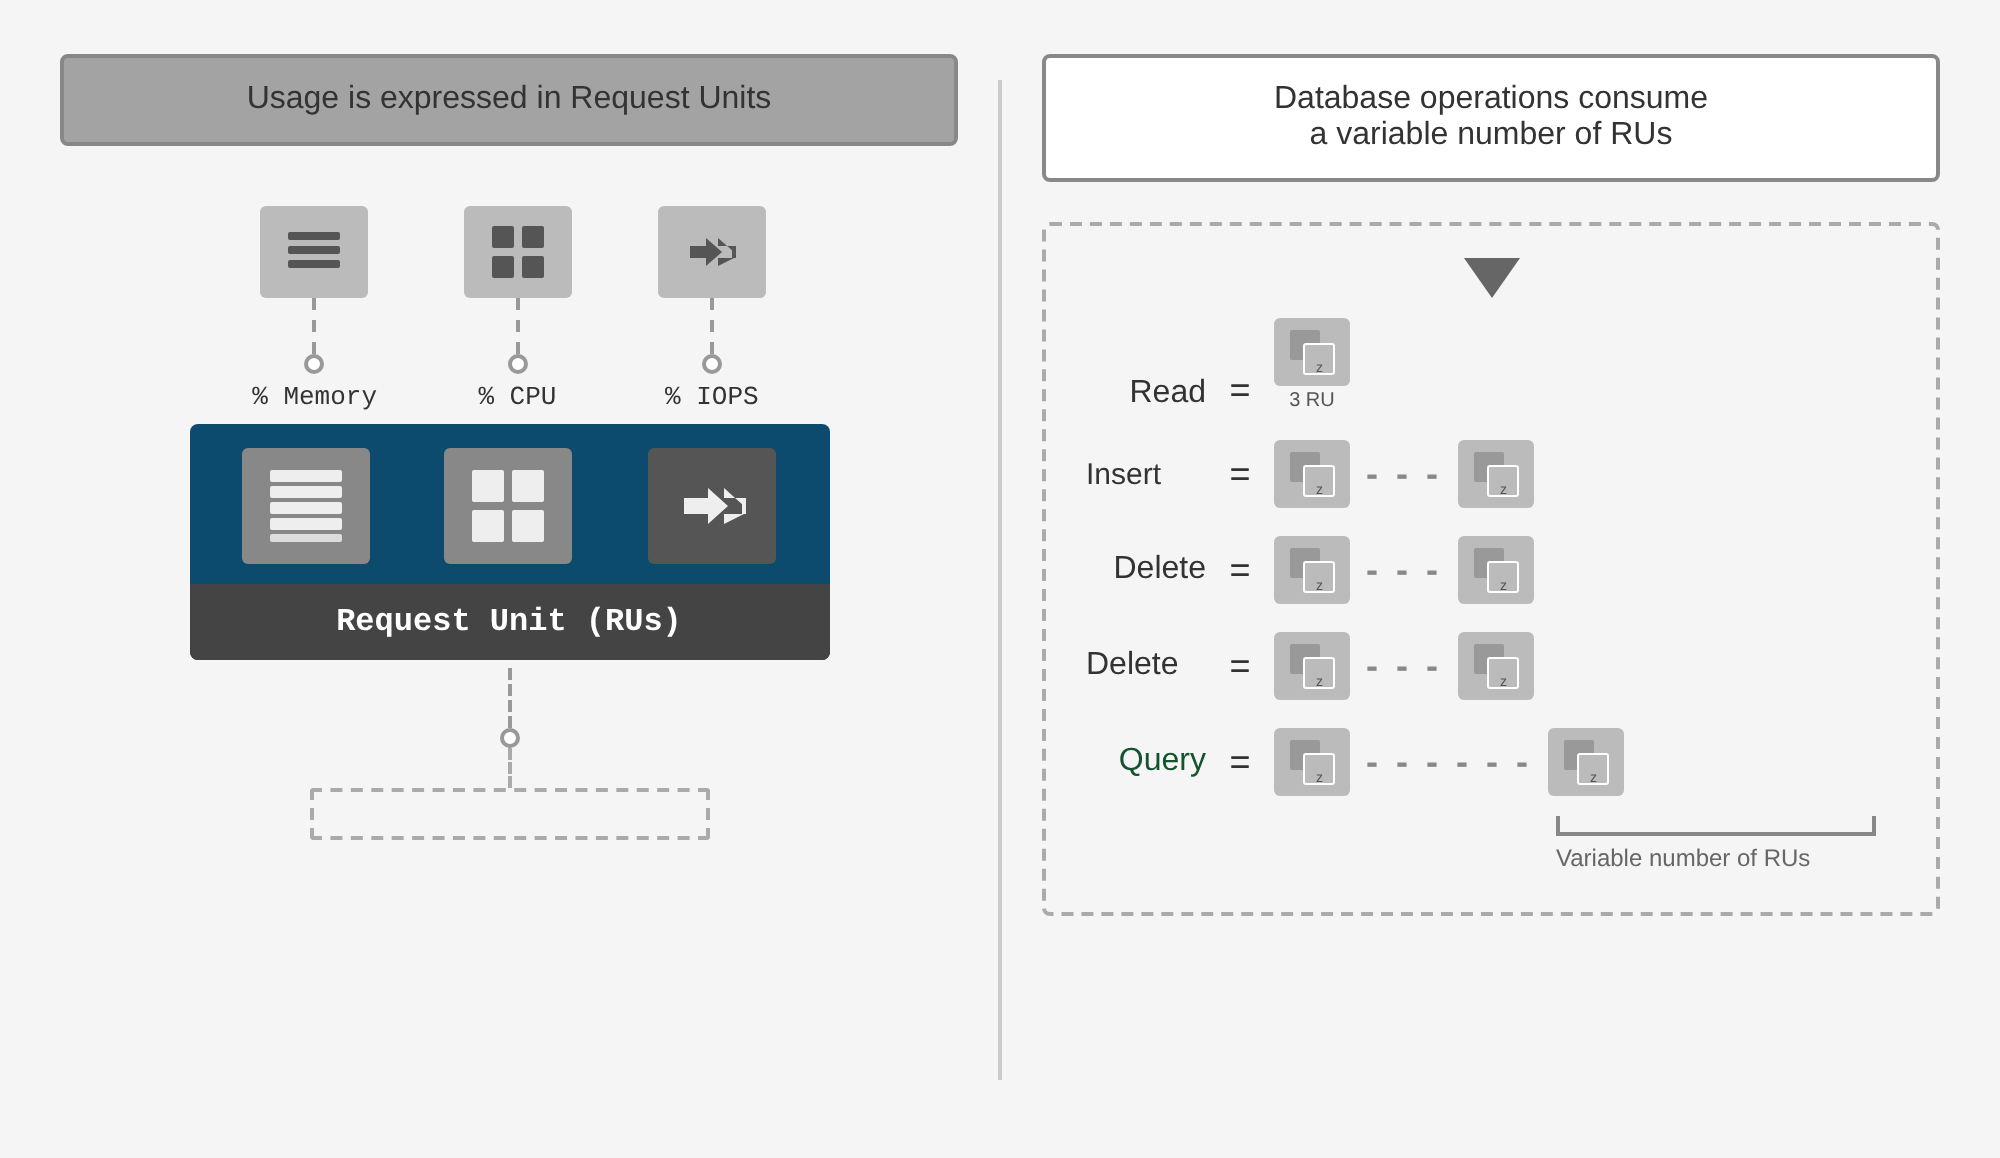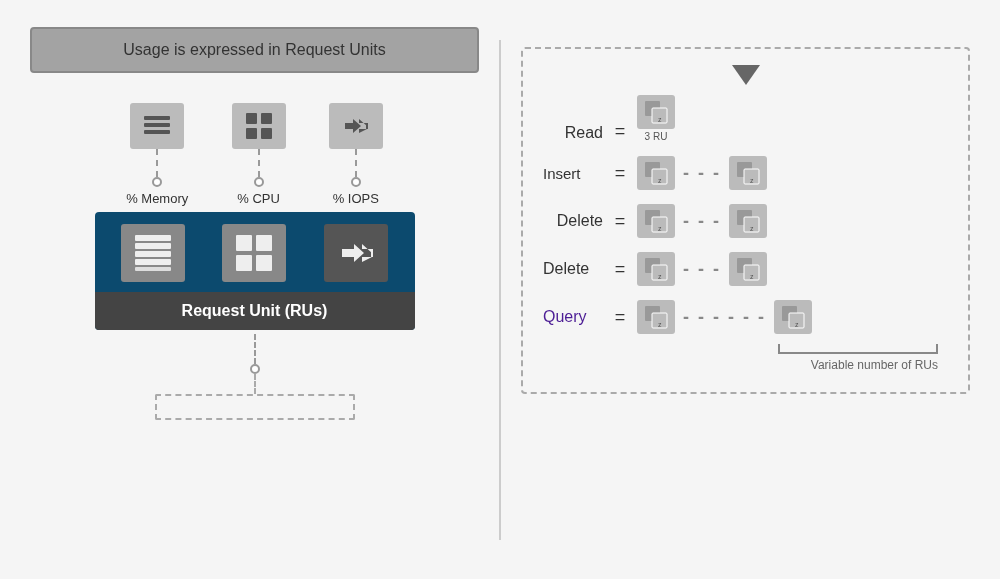--- a/index.html
+++ b/index.html
@@ -34,20 +34,21 @@
       text-align: center;
       font-size: 16px;
       color: #333;
       background: #a3a3a3;
       width: 100%;
     }
     .left-diagram {
       margin-top: 30px;
       width: 320px;
       position: relative;
+      font-family: Liberation Mono, monospace;
     }
     .icon-col {
       display: flex;
       flex-direction: column;
       align-items: center;
       position: relative;
     }
     .icon-box {
       width: 54px;
       height: 46px;
@@ -327,20 +328,24 @@
         <div class="connector-circle"></div>
         <div style="height:20px; border-left:2px dashed #aaa;"></div>
         <div style="border:2px dashed #aaa; width:200px; height:26px; border-radius:2px;"></div>
       </div>
     </div>
   </div>
 
   <div class="divider"></div>
 
   <div class="right-panel">
+    <div class="right-title-box">
+      <div>Database operations consume</div>
+      <div>a variable number of RUs</div>
+    </div>
 
     <div class="right-diagram">
       <div class="right-dashed-box">
 
         <div class="arrow-down-container">
           <div class="arrow-down"></div>
         </div>
 
         <div class="op-read-row">
           <div class="op-label" style="font-size:16px;color:#333;width:60px;text-align:right;">Read</div>
@@ -411,39 +416,39 @@
           <div class="ru-small-icon">
             <svg viewBox="0 0 26 26" fill="none">
               <rect x="2" y="2" width="15" height="15" fill="#999" rx="1"></rect>
               <rect x="9" y="9" width="15" height="15" fill="#bbb" rx="1" stroke="white" stroke-width="1"></rect>
               <text x="15" y="23" font-size="7" fill="#555" font-family="Arial">z</text>
             </svg>
           </div>
         </div>
 
         <div class="op-row" style="margin-bottom:0;">
-          <div class="op-label" style="font-size:16px;color:#4c1d95;width:60px;text-align:left;">Query</div>
+          <div class="op-label" style="font-size:16px;color:#14532d;width:60px;text-align:right;">Query</div>
           <div class="op-equals">=</div>
           <div class="ru-small-icon">
             <svg viewBox="0 0 26 26" fill="none">
               <rect x="2" y="2" width="15" height="15" fill="#999" rx="1"></rect>
               <rect x="9" y="9" width="15" height="15" fill="#bbb" rx="1" stroke="white" stroke-width="1"></rect>
               <text x="15" y="23" font-size="7" fill="#555" font-family="Arial">z</text>
             </svg>
           </div>
           <div class="op-dashes">- - - - - -</div>
           <div class="ru-small-icon">
             <svg viewBox="0 0 26 26" fill="none">
               <rect x="2" y="2" width="15" height="15" fill="#999" rx="1"></rect>
               <rect x="9" y="9" width="15" height="15" fill="#bbb" rx="1" stroke="white" stroke-width="1"></rect>
               <text x="15" y="23" font-size="7" fill="#555" font-family="Arial">z</text>
             </svg>
           </div>
         </div>
 
         <div style="margin-top:10px; display:flex; flex-direction:column; align-items:flex-end; padding-right:10px;">
           <div style="width:160px; border-left:2px solid #888; border-right:2px solid #888; border-bottom:2px solid #888; height:10px;"></div>
-          <div style="font-size:12px;color:#666;margin-top:4px; width:160px; text-align:right;">Variable number of RUs</div>
+          <div style="font-size:12px;color:#666;margin-top:4px; width:160px; text-align:left;">Variable number of RUs</div>
         </div>
       </div>
     </div>
   </div>
 </div>
 
 </body></html>

